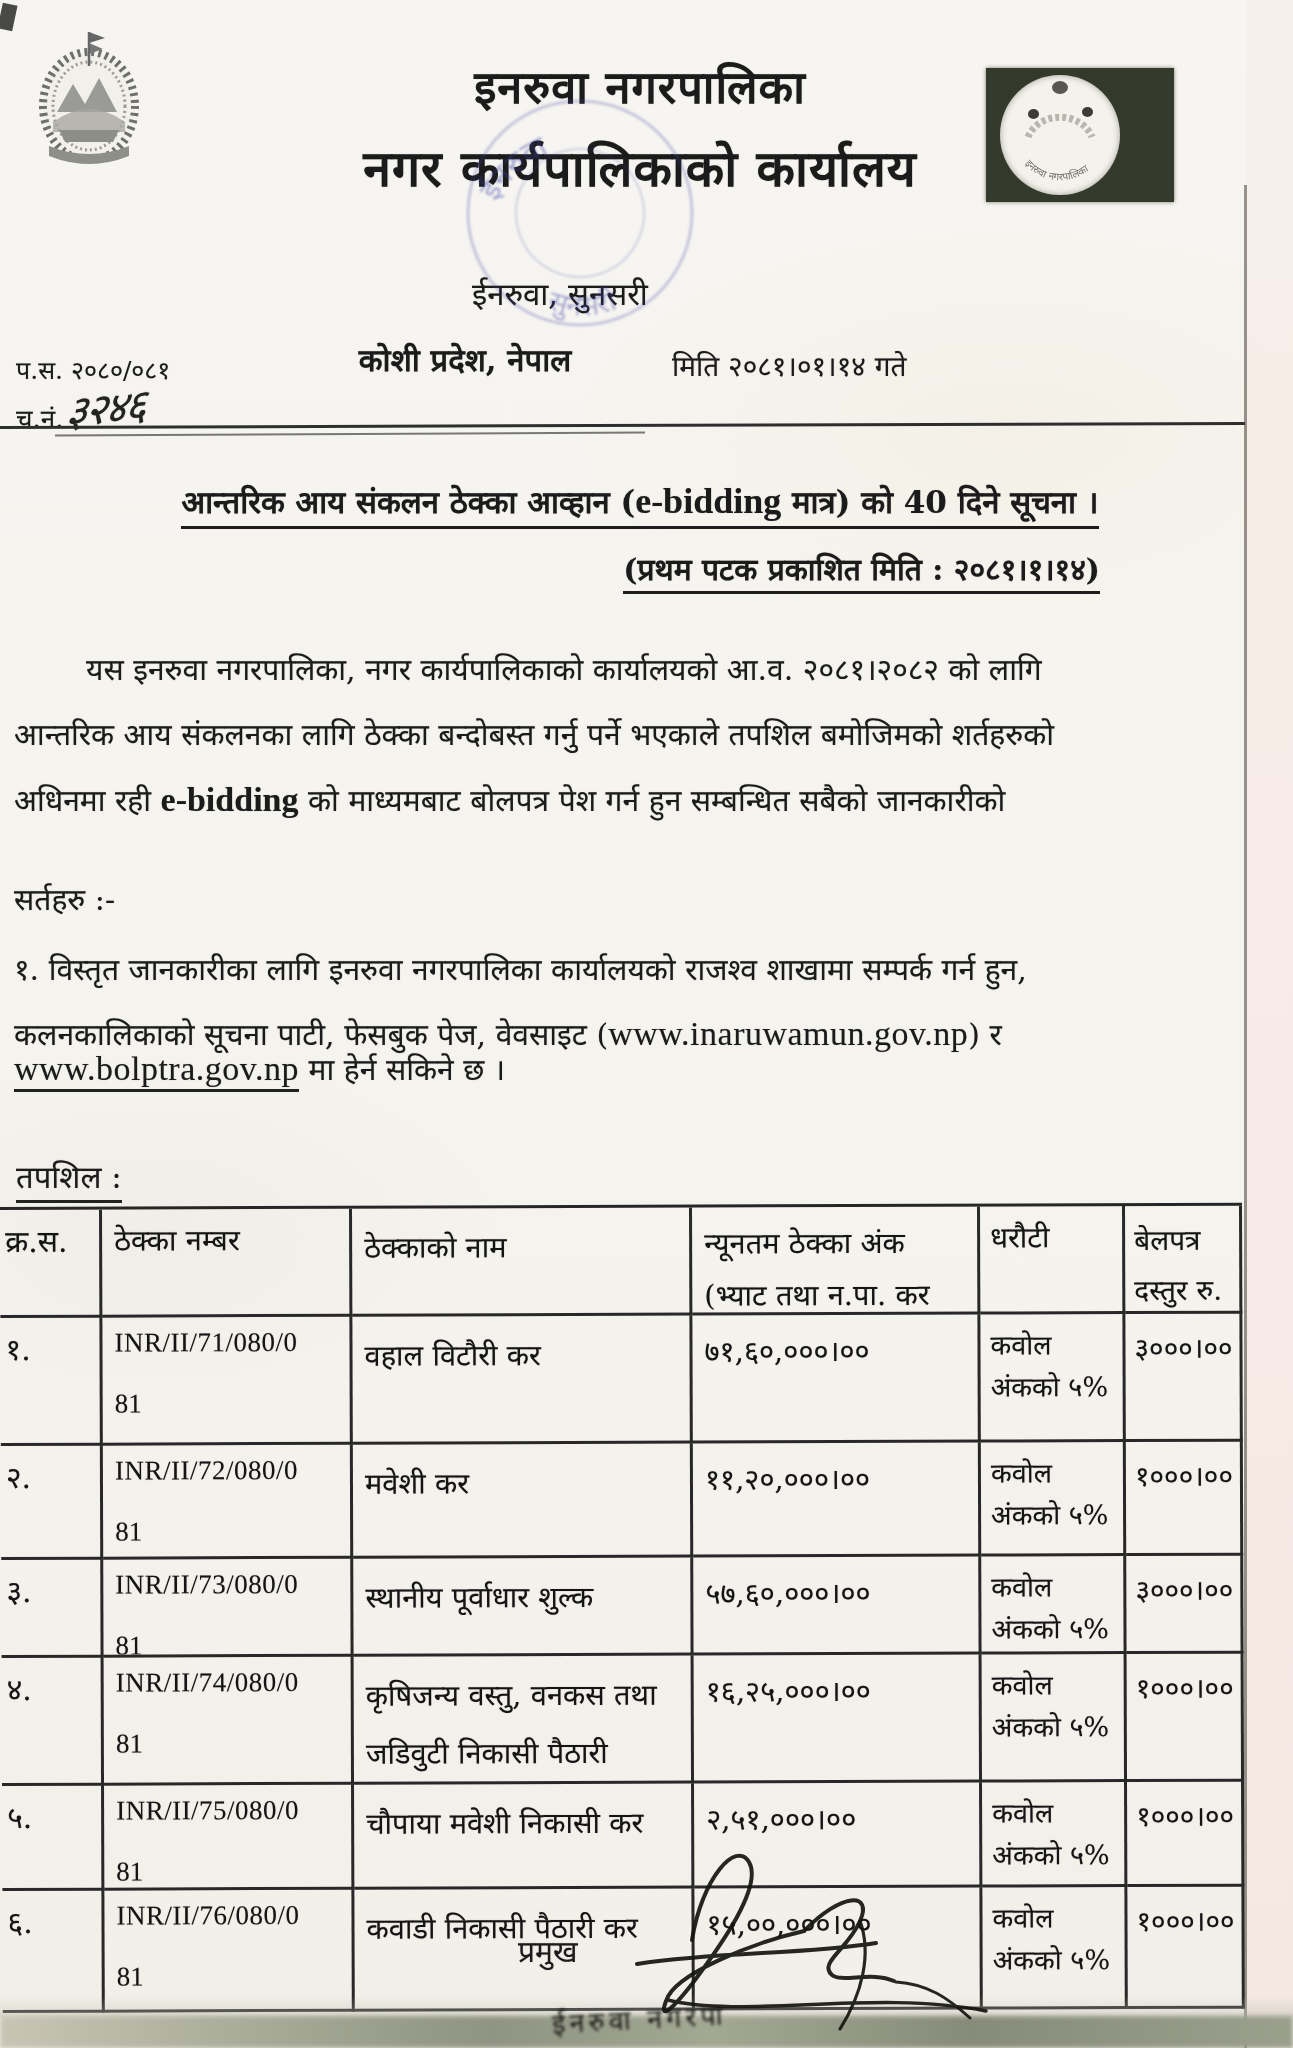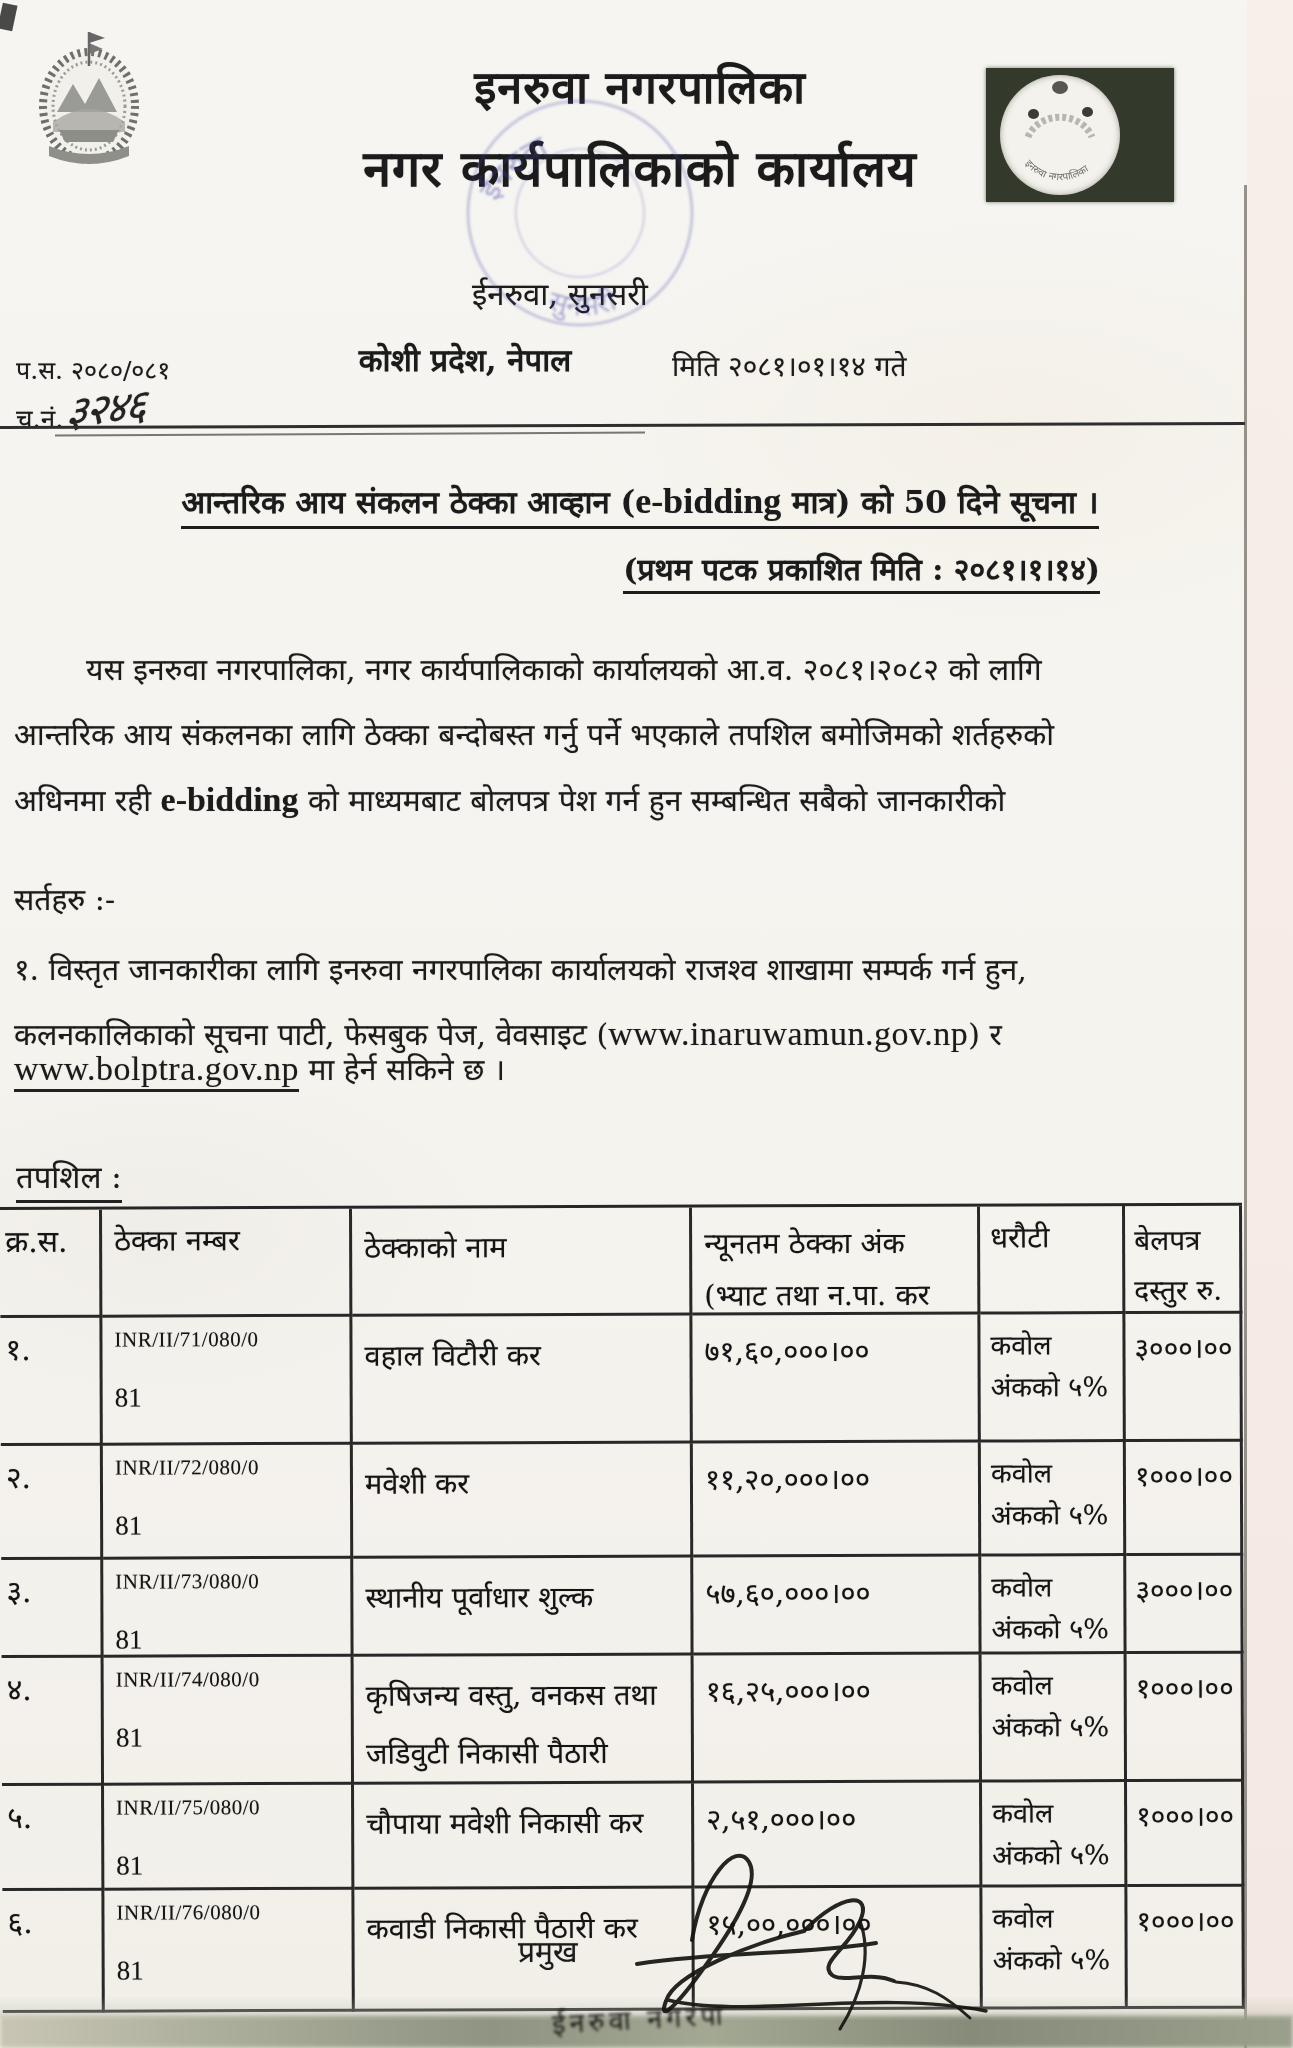--- a/index.html
+++ b/index.html
@@ -78,21 +78,21 @@
     transform:rotate(-0.2deg); transform-origin:left top;
   }
   .tcell { border-right:3px solid #282828; border-bottom:3px solid #282828;
            padding:10px 12px; font-size:29px; overflow:hidden; color:#141414; }
   .tcell.c0 { padding-left:5px; padding-right:4px; font-size:30px; }
   .tcell.c2 { line-height:58px; }
   .tcell.c3 { line-height:52px; }
   .tcell.c4 { font-size:27px; line-height:42px; padding-left:10px; }
   .tcell.c5 { padding-left:9px; padding-right:6px; font-size:28px; line-height:50px; }
   .th { font-weight:400; }
-  .no1 { font-family:"Liberation Serif","DejaVu Serif",serif; font-size:21px; letter-spacing:.5px; white-space:nowrap; }
+  .no1 { font-family:"Liberation Serif","DejaVu Serif",serif; font-size:27px; letter-spacing:.5px; white-space:nowrap; }
   .no2 { font-family:"Liberation Serif","DejaVu Serif",serif; font-size:27px; margin-top:30px; }
 
   
   #signatory { top:1930px; left:518px; font-size:30px; z-index:5; }
   #signature { top:1822px; left:540px; z-index:6; }
   #footer-stamp { top:2000px; left:552px; font-size:27px; color:#15150f; transform:rotate(-3deg);
                   filter:blur(1.4px); letter-spacing:4px; z-index:4; white-space:nowrap; }
 
   
   #corner-mark { top:4px; left:0; width:15px; height:26px; background:#2a2a2a; transform:rotate(12deg); opacity:.85; }
@@ -163,21 +163,21 @@
   </div>
 
   <div class="abs dev" id="ref-no">प.स. २०८०/०८१</div>
   <div class="abs dev" id="date">मिति २०८१।०१।१४ गते</div>
   <div class="abs dev" id="letter-no-label">च.नं.</div>
   <div class="abs" id="letter-no-value">३२४६</div>
   <div class="abs rule1"></div>
   <div class="abs rule2"></div>
 
   <div class="abs dev" id="title-line1">
-    <span class="ul"><span>आन्तरिक आय संकलन ठेक्का आव्हान (</span><span class="latin">e-bidding</span><span> मात्र) को 50 दिने सूचना ।</span></span>
+    <span class="ul"><span>आन्तरिक आय संकलन ठेक्का आव्हान (</span><span class="latin">e-bidding</span><span> मात्र) को 40 दिने सूचना ।</span></span>
   </div>
   <div class="abs dev" id="title-line2">
     <span class="ul">(प्रथम पटक प्रकाशित मिति : २०८१।१।१४)</span>
   </div>
 
   <div class="abs dev" id="body-para">
     <div class="bline indent">यस इनरुवा नगरपालिका, नगर कार्यपालिकाको कार्यालयको आ.व. २०८१।२०८२ को लागि</div>
     <div class="bline">आन्तरिक आय संकलनका लागि ठेक्का बन्दोबस्त गर्नु पर्ने भएकाले तपशिल बमोजिमको शर्तहरुको</div>
     <div class="bline"><span>अधिनमा रही </span><span class="latin">e-bidding</span><span> को माध्यमबाट बोलपत्र पेश गर्न हुन सम्बन्धित सबैको जानकारीको</span></div>
   </div>

